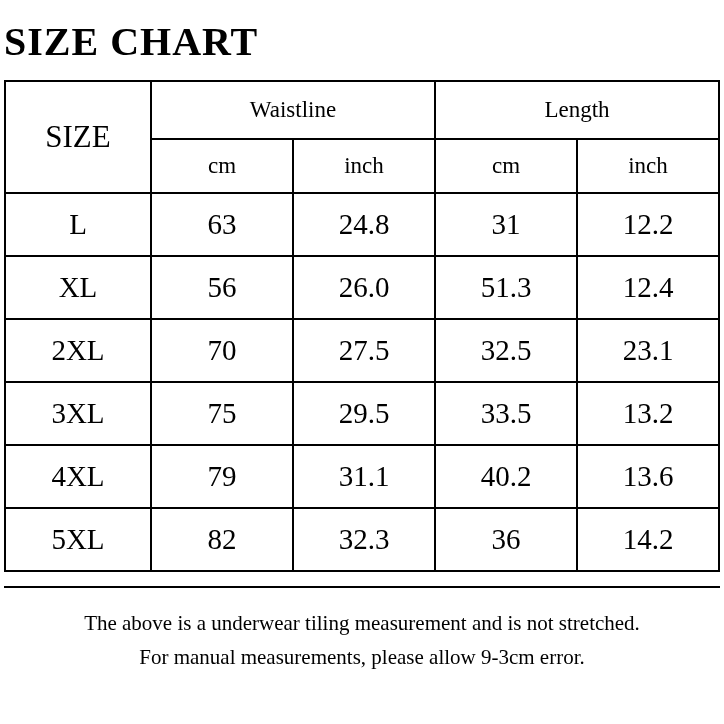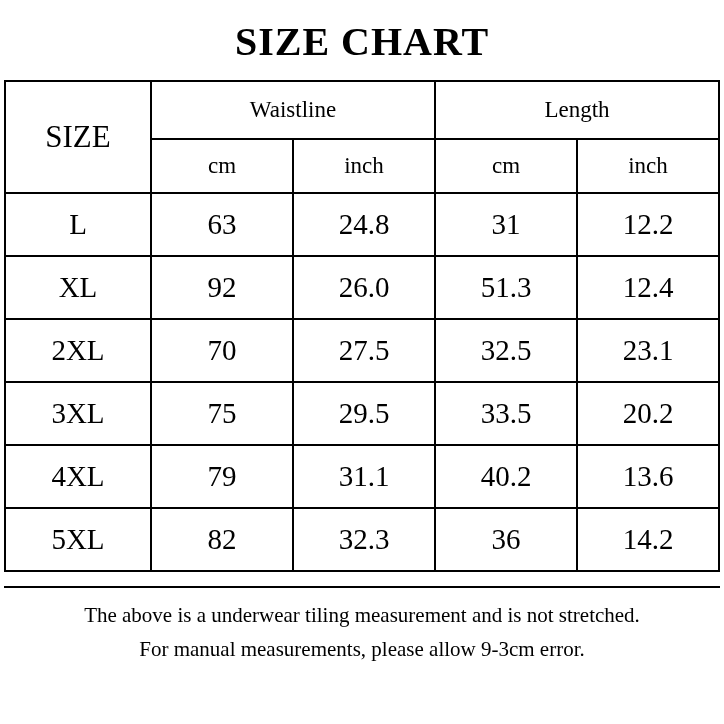--- a/index.html
+++ b/index.html
@@ -17,21 +17,21 @@
   .page {
     width: 724px;
     height: 724px;
     position: relative;
     box-sizing: border-box;
     display: flex;
     flex-direction: column;
     padding: 0 4px;
   }
   .title {
-    text-align: center;
+    text-align: left;
     font-size: 40px;
     font-weight: bold;
     letter-spacing: 1px;
     line-height: 1;
     padding-top: 22px;
     padding-bottom: 18px;
   }
   table.size-table {
     border-collapse: collapse;
     width: 716px;
@@ -60,21 +60,21 @@
   }
   .data-row td {
     font-size: 29px;
     height: 61px;
   }
   .col-size { width: 146px; }
   .col-d { width: 142px; }
   .notes {
     margin-top: 14px;
     border-top: 2px solid #000000;
-    padding-top: 12px;
+    padding-top: 20px;
     text-align: center;
   }
   .note-line {
     font-size: 21px;
     line-height: 1.45;
     white-space: nowrap;
   }
   .note-line.second {
     margin-top: 4px;
   }
@@ -110,38 +110,38 @@
     <tbody>
       <tr class="data-row">
         <td>L</td>
         <td>63</td>
         <td>24.8</td>
         <td>31</td>
         <td>12.2</td>
       </tr>
       <tr class="data-row">
         <td>XL</td>
-        <td>92</td>
+        <td>56</td>
         <td>26.0</td>
         <td>51.3</td>
         <td>12.4</td>
       </tr>
       <tr class="data-row">
         <td>2XL</td>
         <td>70</td>
         <td>27.5</td>
         <td>32.5</td>
         <td>23.1</td>
       </tr>
       <tr class="data-row">
         <td>3XL</td>
         <td>75</td>
         <td>29.5</td>
         <td>33.5</td>
-        <td>20.2</td>
+        <td>13.2</td>
       </tr>
       <tr class="data-row">
         <td>4XL</td>
         <td>79</td>
         <td>31.1</td>
         <td>40.2</td>
         <td>13.6</td>
       </tr>
       <tr class="data-row">
         <td>5XL</td>

